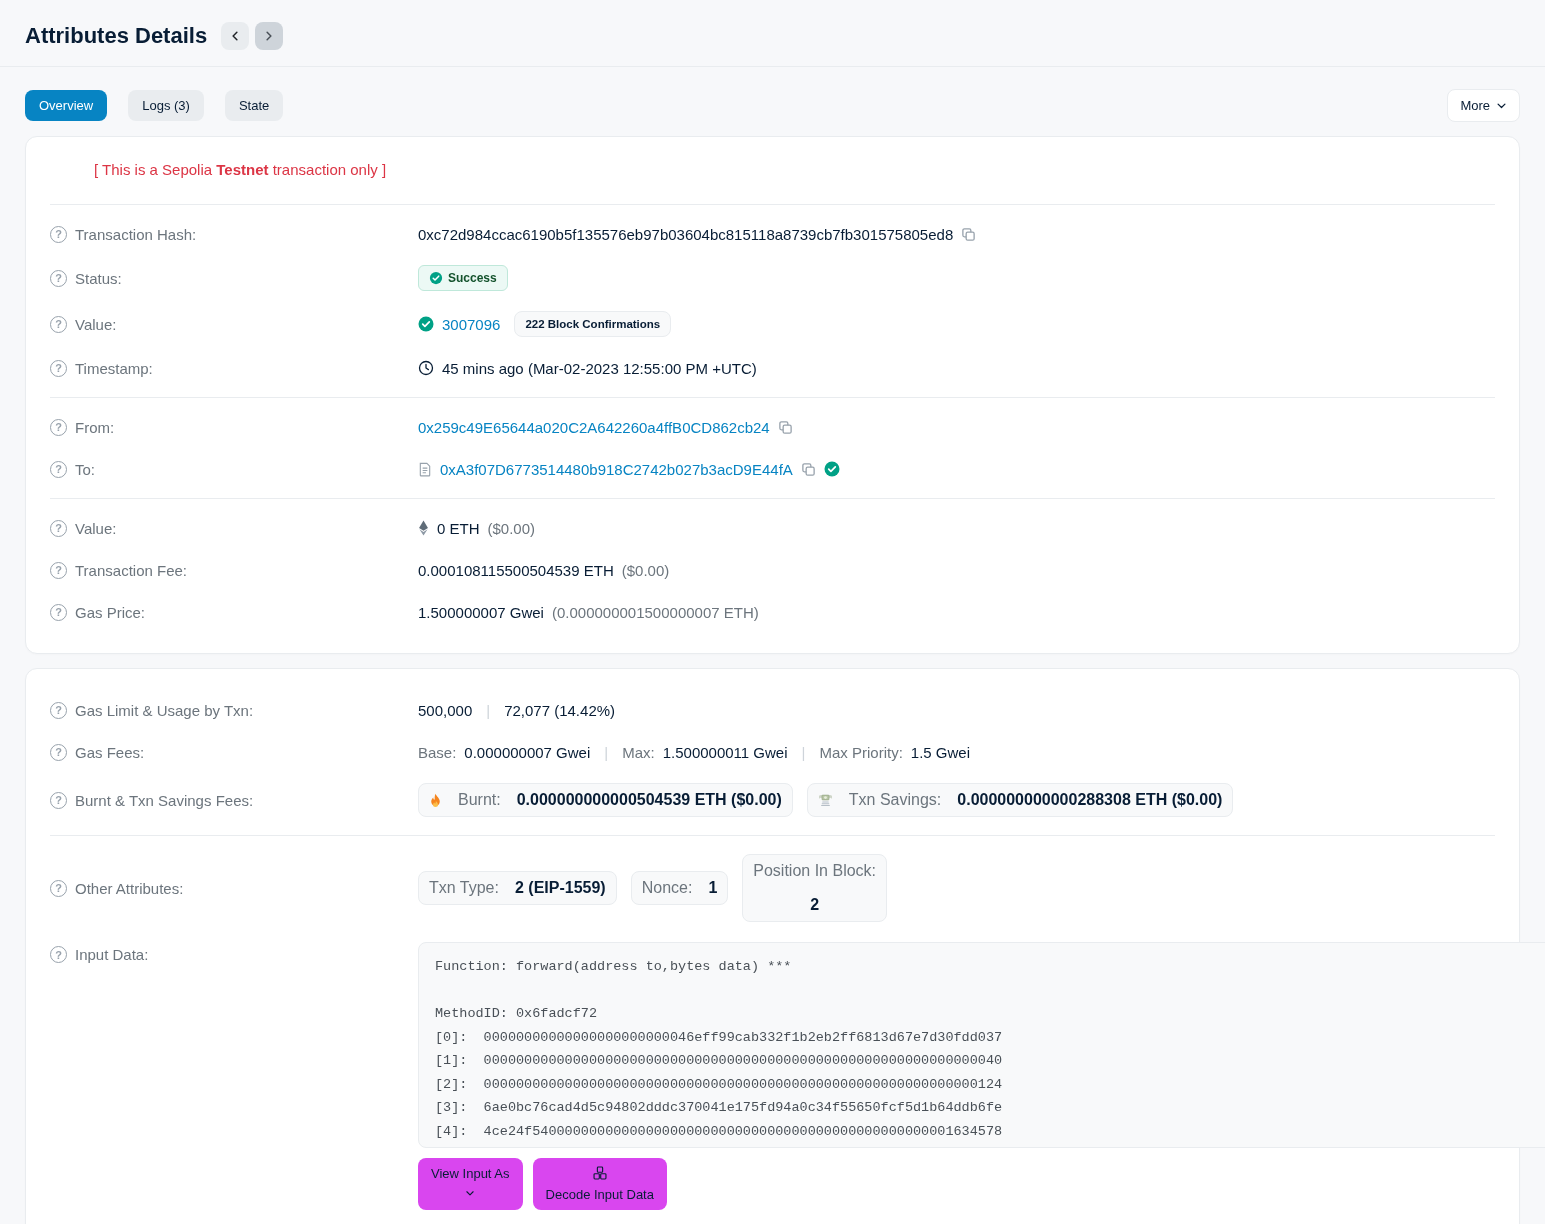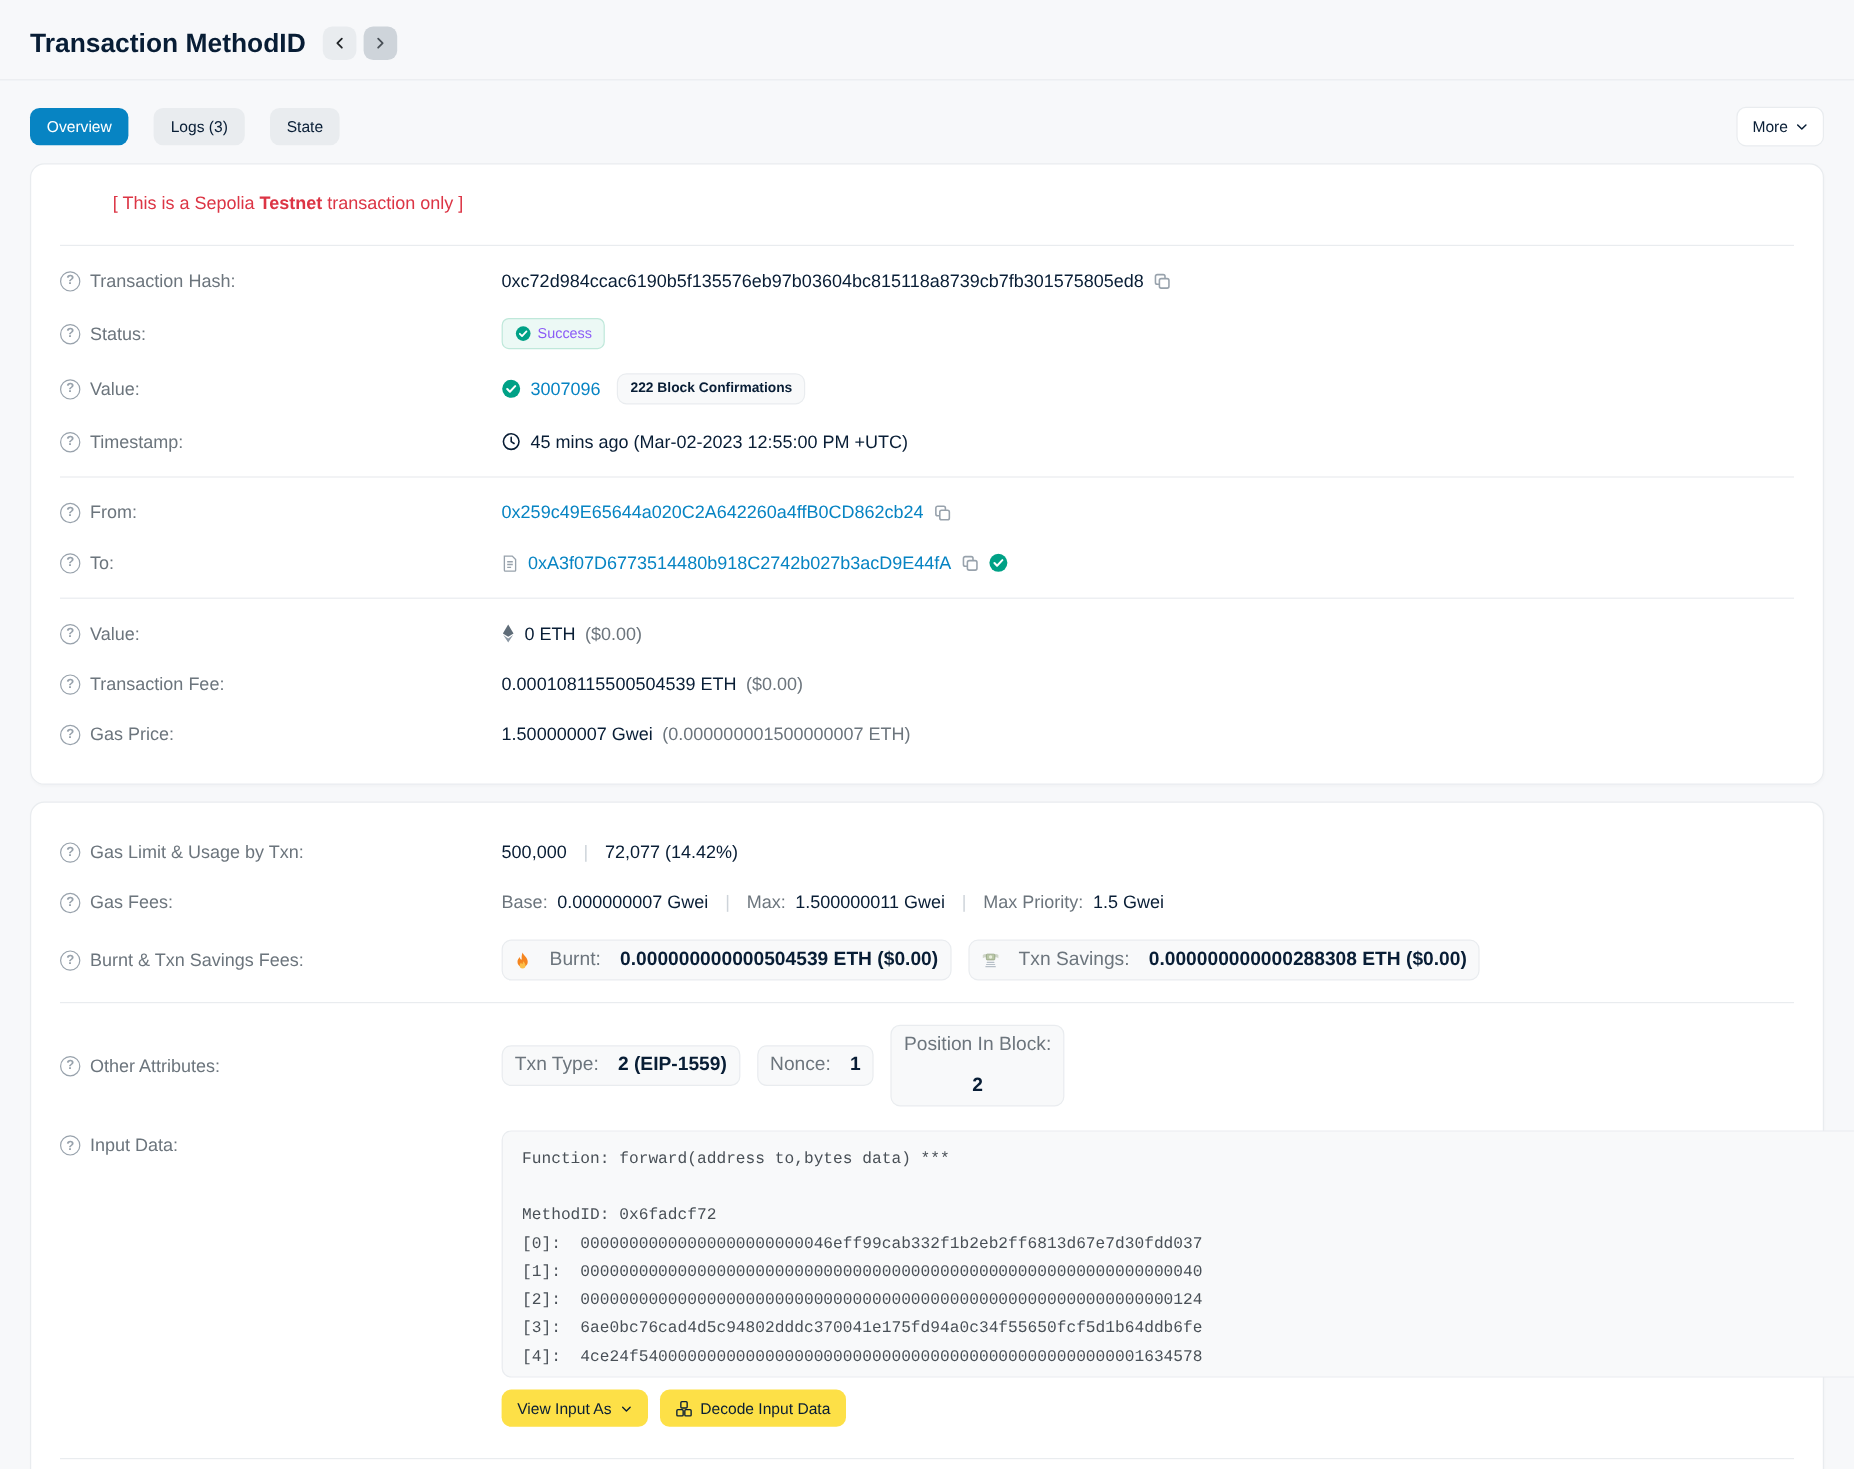--- a/index.html
+++ b/index.html
@@ -36,21 +36,21 @@
   .row-label.no-icon { padding-left: 0; }
   .q-icon { width: 17px; height: 17px; border: 1.3px solid #98a2ac; border-radius: 50%; color: #98a2ac;
             font-size: 11px; font-weight: 700; display: inline-flex; align-items: center; justify-content: center;
             flex: 0 0 auto; cursor: pointer; }
   .row-value { flex: 1; display: flex; align-items: center; gap: 8px; color: #081d35; flex-wrap: wrap; }
   .muted { color: #6c757d; }
   .link { color: #0784c3; text-decoration: none; cursor: pointer; }
   .icon-btn { background: none; border: none; cursor: pointer; display: inline-flex; align-items: center; padding: 0; }
 
   .badge-success { display: inline-flex; align-items: center; gap: 5px; background: #ecf9f5;
-                   border: 1px solid #bfe8da; color: #8b5cf6; font-size: 12px; font-weight: 400;
+                   border: 1px solid #bfe8da; color: #14532d; font-size: 12px; font-weight: 700;
                    border-radius: 6px; padding: 5px 10px; }
   .badge-gray { display: inline-flex; align-items: center; gap: 5px; background: #f8f9fa;
                 border: 1px solid #e9ecef; border-radius: 8px; padding: 6px 10px; font-size: 11.5px;
                 font-weight: 700; color: #081d35; }
   .attr-badge { display: inline-flex; align-items: center; gap: 16px; background: #f8f9fa;
                 border: 1px solid #e9ecef; border-radius: 8px; padding: 7px 10px; font-size: 16px; }
   .attr-badge .k { color: #6c757d; font-weight: 400; }
   .attr-badge .v { color: #081d35; font-weight: 700; }
   .pipe { color: #ced4da; padding: 0 6px; }
 
@@ -59,33 +59,33 @@
                border: 1px solid #e9ecef; border-radius: 8px; padding: 12px 26px 12px 16px; overflow: hidden; }
   .input-box pre { font-family: "Liberation Mono", "DejaVu Sans Mono", monospace; font-size: 13.5px;
                    line-height: 23.5px; color: #495057; white-space: pre; }
   .vscroll { position: absolute; top: 2px; right: 2px; width: 11px; height: 196px; background: #fcfcfd;
              border-radius: 6px; cursor: pointer; }
   .vscroll .thumb { position: absolute; top: 2px; left: 1px; width: 9px; height: 96px;
                     background: #c2c9d0; border-radius: 5px; }
   .resize-grip { position: absolute; right: 2px; bottom: 2px; width: 10px; height: 10px;
                  background: repeating-linear-gradient(135deg, transparent 0 2px, #aab2ba 2px 3px); cursor: nwse-resize; }
   .input-actions { display: flex; gap: 10px; margin-top: 10px; }
-  .action-btn { background: #fde047; border: none; border-radius: 8px; padding: 8px 13px; font-size: 13px;
+  .action-btn { background: #d946ef; border: none; border-radius: 8px; padding: 8px 13px; font-size: 13px;
                 color: #081d35; font-weight: 500; display: inline-flex; align-items: center; gap: 7px;
-                cursor: pointer; font-family: inherit; }
+                cursor: pointer; font-family: inherit; flex-direction: column; }
 
   svg { display: block; }
 </style>
 </head>
 <body>
 
 <div class="page">
 
   <div class="page-header">
-    <div class="page-title">Transaction MethodID</div>
+    <div class="page-title">Attributes Details</div>
     <button class="nav-btn">
       <span>
         <svg width="12" height="12" viewBox="0 0 16 16">
             <path d="M10.5 3 5.5 8l5 5" stroke="#212529" stroke-width="2" fill="none" stroke-linecap="round" stroke-linejoin="round"></path>
           </svg>
       </span>
     </button>
     <button class="nav-btn active">
       <span>
         <svg width="12" height="12" viewBox="0 0 16 16">

